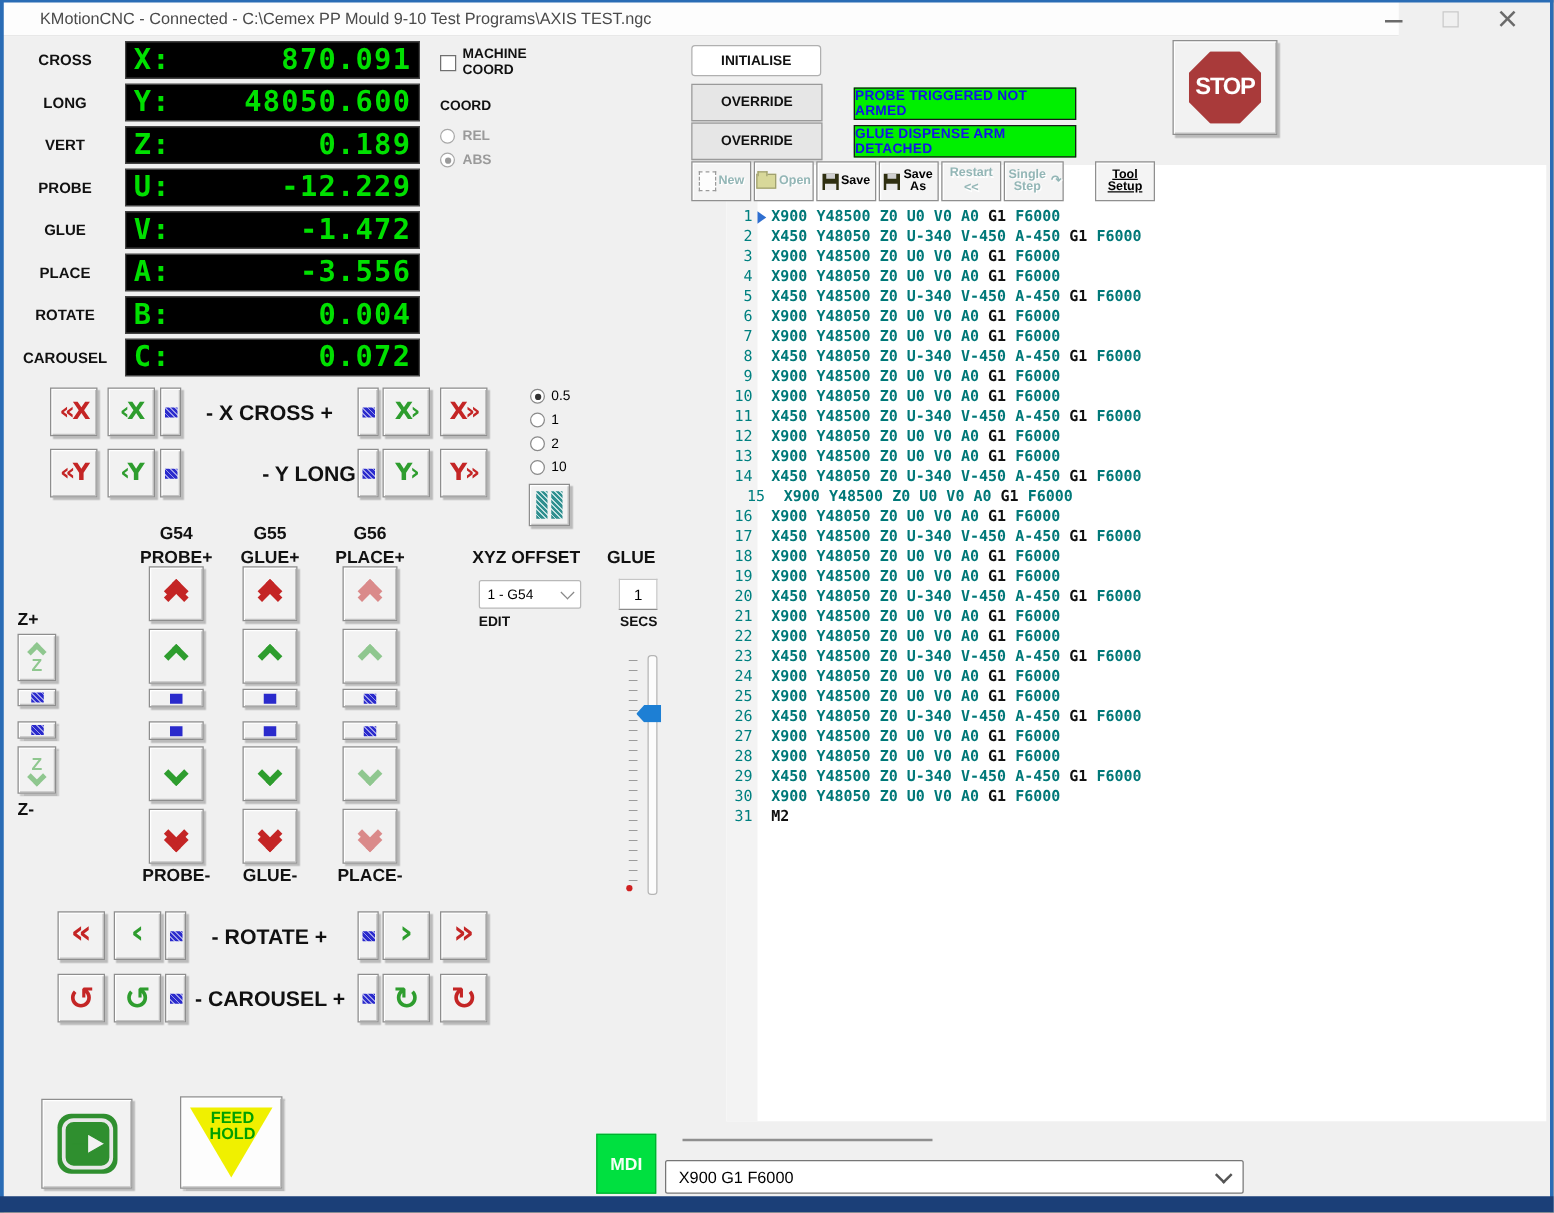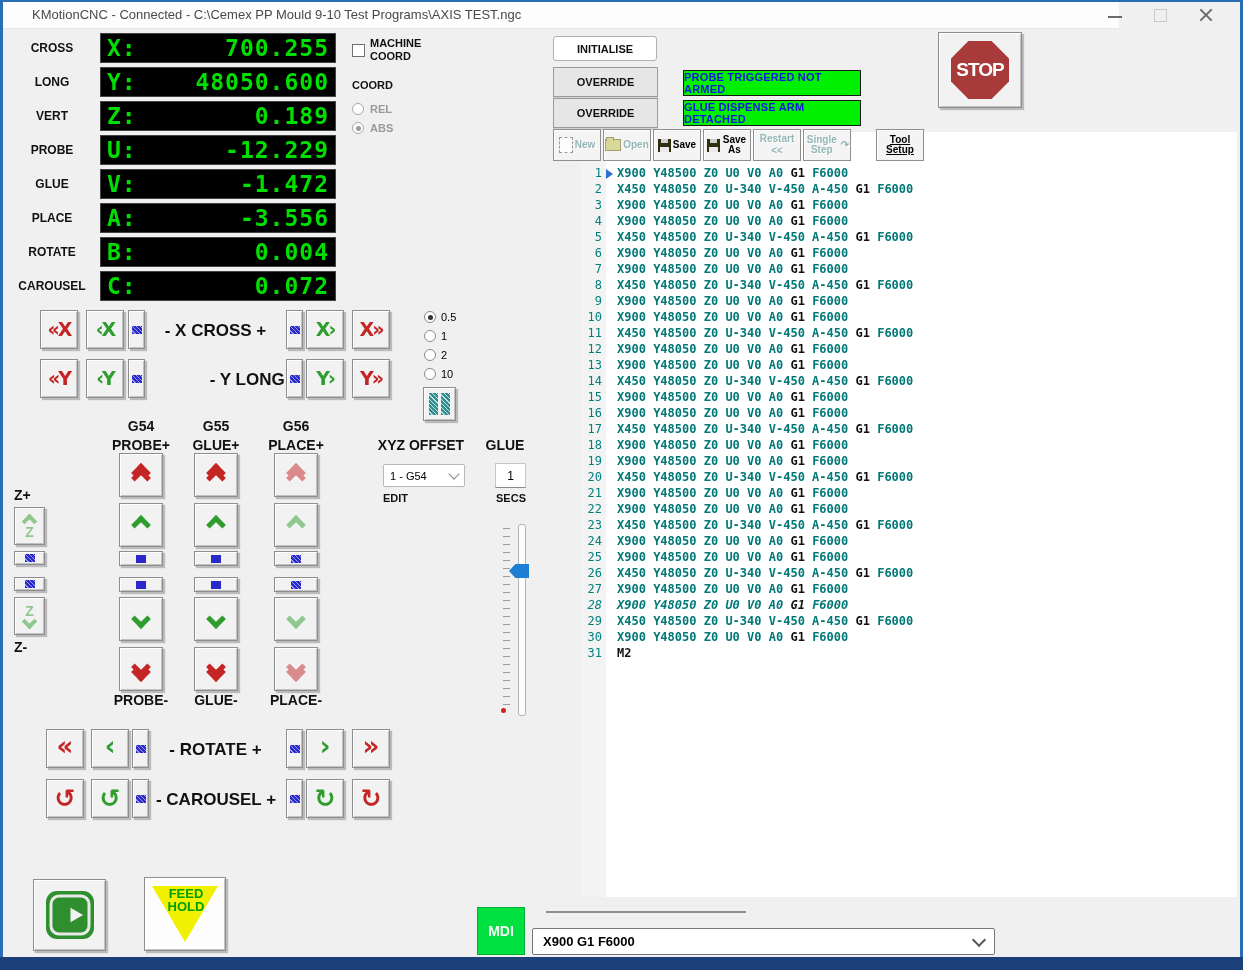--- a/index.html
+++ b/index.html
@@ -109,21 +109,21 @@
     <div class="abs wc-max"></div>
     <div class="abs wc-close-a"></div>
     <div class="abs wc-close-b"></div>
   </div>
 
   <div id="dro-panel">
       <div class="dro-row" style="top: 33px;">
         <div class="dro-label">CROSS</div>
         <div class="dro-box">
           <span class="dro-axis">X:</span>
-          <span class="dro-value">700.255</span>
+          <span class="dro-value">870.091</span>
         </div>
       </div>
       <div class="dro-row" style="top: 67px;">
         <div class="dro-label">LONG</div>
         <div class="dro-box">
           <span class="dro-axis">Y:</span>
           <span class="dro-value">48050.600</span>
         </div>
       </div>
       <div class="dro-row" style="top: 101px;">
@@ -197,34 +197,34 @@
         <div class="gc-row" style="top: 98px; width: 650px;"><span class="gc-num">5</span><span class="gc-mark"></span><span class="gc-text"><span>X450</span><span> Y48500</span><span> Z0</span><span> U-340</span><span> V-450</span><span> A-450</span><span class="gc-black"> G1</span><span> F6000</span></span></div>
         <div class="gc-row" style="top: 114px; width: 650px;"><span class="gc-num">6</span><span class="gc-mark"></span><span class="gc-text"><span>X900</span><span> Y48050</span><span> Z0</span><span> U0</span><span> V0</span><span> A0</span><span class="gc-black"> G1</span><span> F6000</span></span></div>
         <div class="gc-row" style="top: 130px; width: 650px;"><span class="gc-num">7</span><span class="gc-mark"></span><span class="gc-text"><span>X900</span><span> Y48500</span><span> Z0</span><span> U0</span><span> V0</span><span> A0</span><span class="gc-black"> G1</span><span> F6000</span></span></div>
         <div class="gc-row" style="top: 146px; width: 650px;"><span class="gc-num">8</span><span class="gc-mark"></span><span class="gc-text"><span>X450</span><span> Y48050</span><span> Z0</span><span> U-340</span><span> V-450</span><span> A-450</span><span class="gc-black"> G1</span><span> F6000</span></span></div>
         <div class="gc-row" style="top: 162px; width: 650px;"><span class="gc-num">9</span><span class="gc-mark"></span><span class="gc-text"><span>X900</span><span> Y48500</span><span> Z0</span><span> U0</span><span> V0</span><span> A0</span><span class="gc-black"> G1</span><span> F6000</span></span></div>
         <div class="gc-row" style="top: 178px; width: 650px;"><span class="gc-num">10</span><span class="gc-mark"></span><span class="gc-text"><span>X900</span><span> Y48050</span><span> Z0</span><span> U0</span><span> V0</span><span> A0</span><span class="gc-black"> G1</span><span> F6000</span></span></div>
         <div class="gc-row" style="top: 194px; width: 650px;"><span class="gc-num">11</span><span class="gc-mark"></span><span class="gc-text"><span>X450</span><span> Y48500</span><span> Z0</span><span> U-340</span><span> V-450</span><span> A-450</span><span class="gc-black"> G1</span><span> F6000</span></span></div>
         <div class="gc-row" style="top: 210px; width: 650px;"><span class="gc-num">12</span><span class="gc-mark"></span><span class="gc-text"><span>X900</span><span> Y48050</span><span> Z0</span><span> U0</span><span> V0</span><span> A0</span><span class="gc-black"> G1</span><span> F6000</span></span></div>
         <div class="gc-row" style="top: 226px; width: 650px;"><span class="gc-num">13</span><span class="gc-mark"></span><span class="gc-text"><span>X900</span><span> Y48500</span><span> Z0</span><span> U0</span><span> V0</span><span> A0</span><span class="gc-black"> G1</span><span> F6000</span></span></div>
         <div class="gc-row" style="top: 242px; width: 650px;"><span class="gc-num">14</span><span class="gc-mark"></span><span class="gc-text"><span>X450</span><span> Y48050</span><span> Z0</span><span> U-340</span><span> V-450</span><span> A-450</span><span class="gc-black"> G1</span><span> F6000</span></span></div>
-        <div class="gc-row" style="top: 258px; width: 650px;"><span class="gc-num">15</span><span class="gc-mark"></span><span class="gc-text"><span>X900</span><span> Y48500</span><span> Z0</span><span> U0</span><span> V0</span><span> A0</span><span class="gc-black"> G1</span><span> F6000</span></span></div>
+        <div class="gc-row" style="top: 258px; width: 650px; margin-left: 10px;"><span class="gc-num">15</span><span class="gc-mark"></span><span class="gc-text"><span>X900</span><span> Y48500</span><span> Z0</span><span> U0</span><span> V0</span><span> A0</span><span class="gc-black"> G1</span><span> F6000</span></span></div>
         <div class="gc-row" style="top: 274px; width: 650px;"><span class="gc-num">16</span><span class="gc-mark"></span><span class="gc-text"><span>X900</span><span> Y48050</span><span> Z0</span><span> U0</span><span> V0</span><span> A0</span><span class="gc-black"> G1</span><span> F6000</span></span></div>
         <div class="gc-row" style="top: 290px; width: 650px;"><span class="gc-num">17</span><span class="gc-mark"></span><span class="gc-text"><span>X450</span><span> Y48500</span><span> Z0</span><span> U-340</span><span> V-450</span><span> A-450</span><span class="gc-black"> G1</span><span> F6000</span></span></div>
         <div class="gc-row" style="top: 306px; width: 650px;"><span class="gc-num">18</span><span class="gc-mark"></span><span class="gc-text"><span>X900</span><span> Y48050</span><span> Z0</span><span> U0</span><span> V0</span><span> A0</span><span class="gc-black"> G1</span><span> F6000</span></span></div>
         <div class="gc-row" style="top: 322px; width: 650px;"><span class="gc-num">19</span><span class="gc-mark"></span><span class="gc-text"><span>X900</span><span> Y48500</span><span> Z0</span><span> U0</span><span> V0</span><span> A0</span><span class="gc-black"> G1</span><span> F6000</span></span></div>
         <div class="gc-row" style="top: 338px; width: 650px;"><span class="gc-num">20</span><span class="gc-mark"></span><span class="gc-text"><span>X450</span><span> Y48050</span><span> Z0</span><span> U-340</span><span> V-450</span><span> A-450</span><span class="gc-black"> G1</span><span> F6000</span></span></div>
         <div class="gc-row" style="top: 354px; width: 650px;"><span class="gc-num">21</span><span class="gc-mark"></span><span class="gc-text"><span>X900</span><span> Y48500</span><span> Z0</span><span> U0</span><span> V0</span><span> A0</span><span class="gc-black"> G1</span><span> F6000</span></span></div>
         <div class="gc-row" style="top: 370px; width: 650px;"><span class="gc-num">22</span><span class="gc-mark"></span><span class="gc-text"><span>X900</span><span> Y48050</span><span> Z0</span><span> U0</span><span> V0</span><span> A0</span><span class="gc-black"> G1</span><span> F6000</span></span></div>
         <div class="gc-row" style="top: 386px; width: 650px;"><span class="gc-num">23</span><span class="gc-mark"></span><span class="gc-text"><span>X450</span><span> Y48500</span><span> Z0</span><span> U-340</span><span> V-450</span><span> A-450</span><span class="gc-black"> G1</span><span> F6000</span></span></div>
         <div class="gc-row" style="top: 402px; width: 650px;"><span class="gc-num">24</span><span class="gc-mark"></span><span class="gc-text"><span>X900</span><span> Y48050</span><span> Z0</span><span> U0</span><span> V0</span><span> A0</span><span class="gc-black"> G1</span><span> F6000</span></span></div>
         <div class="gc-row" style="top: 418px; width: 650px;"><span class="gc-num">25</span><span class="gc-mark"></span><span class="gc-text"><span>X900</span><span> Y48500</span><span> Z0</span><span> U0</span><span> V0</span><span> A0</span><span class="gc-black"> G1</span><span> F6000</span></span></div>
         <div class="gc-row" style="top: 434px; width: 650px;"><span class="gc-num">26</span><span class="gc-mark"></span><span class="gc-text"><span>X450</span><span> Y48050</span><span> Z0</span><span> U-340</span><span> V-450</span><span> A-450</span><span class="gc-black"> G1</span><span> F6000</span></span></div>
         <div class="gc-row" style="top: 450px; width: 650px;"><span class="gc-num">27</span><span class="gc-mark"></span><span class="gc-text"><span>X900</span><span> Y48500</span><span> Z0</span><span> U0</span><span> V0</span><span> A0</span><span class="gc-black"> G1</span><span> F6000</span></span></div>
-        <div class="gc-row" style="top: 466px; width: 650px; font-style: italic;"><span class="gc-num">28</span><span class="gc-mark"></span><span class="gc-text"><span>X900</span><span> Y48050</span><span> Z0</span><span> U0</span><span> V0</span><span> A0</span><span class="gc-black"> G1</span><span> F6000</span></span></div>
+        <div class="gc-row" style="top: 466px; width: 650px;"><span class="gc-num">28</span><span class="gc-mark"></span><span class="gc-text"><span>X900</span><span> Y48050</span><span> Z0</span><span> U0</span><span> V0</span><span> A0</span><span class="gc-black"> G1</span><span> F6000</span></span></div>
         <div class="gc-row" style="top: 482px; width: 650px;"><span class="gc-num">29</span><span class="gc-mark"></span><span class="gc-text"><span>X450</span><span> Y48500</span><span> Z0</span><span> U-340</span><span> V-450</span><span> A-450</span><span class="gc-black"> G1</span><span> F6000</span></span></div>
         <div class="gc-row" style="top: 498px; width: 650px;"><span class="gc-num">30</span><span class="gc-mark"></span><span class="gc-text"><span>X900</span><span> Y48050</span><span> Z0</span><span> U0</span><span> V0</span><span> A0</span><span class="gc-black"> G1</span><span> F6000</span></span></div>
         <div class="gc-row" style="top: 514px; width: 650px;"><span class="gc-num">31</span><span class="gc-mark"></span><span class="gc-text"><span class="gc-black">M2</span></span></div>
       </div>
   </div>
 
   <div class="abs tbtn" style="left:553px;top:129px;">
     <span class="newpage"></span>
     <span class="dis">New</span>
   </div>
@@ -469,17 +469,17 @@
       <path d="M14 26 h12 v-8 l14 8 -14 8 v-8 z" fill="#f2f2f2" stroke="#2f8f2f" stroke-width="1"></path>
     </svg>
   </div>
   <div class="abs btn3d" style="left:144px;top:877px;width:82px;height:74px;background:#fdfdfd;">
     <div class="tri-down"></div>
     <div class="abs" style="left:21px;top:9px;width:40px;text-align:center;font-weight:bold;font-size:13px;line-height:13px;color:#00a000;">FEED HOLD</div>
   </div>
   <div class="abs mdibtn" style="left:477px;top:907px;width:46px;height:46px;">MDI</div>
   <div class="abs" style="left:546px;top:911px;width:200px;height:2px;background:#8f8f8f;"></div>
   <div class="abs combo" style="left:532px;top:928px;width:463px;height:27px;padding:0 10px;justify-content:space-between;">
-    <span style="font-weight:bold;font-size:13px;">X900 G1 F6000</span>
+    <span style="font-weight:normal;font-size:13px;">X900 G1 F6000</span>
     <span class="combo-chev"></span>
   </div>
 
 </div>
 
 </body></html>

